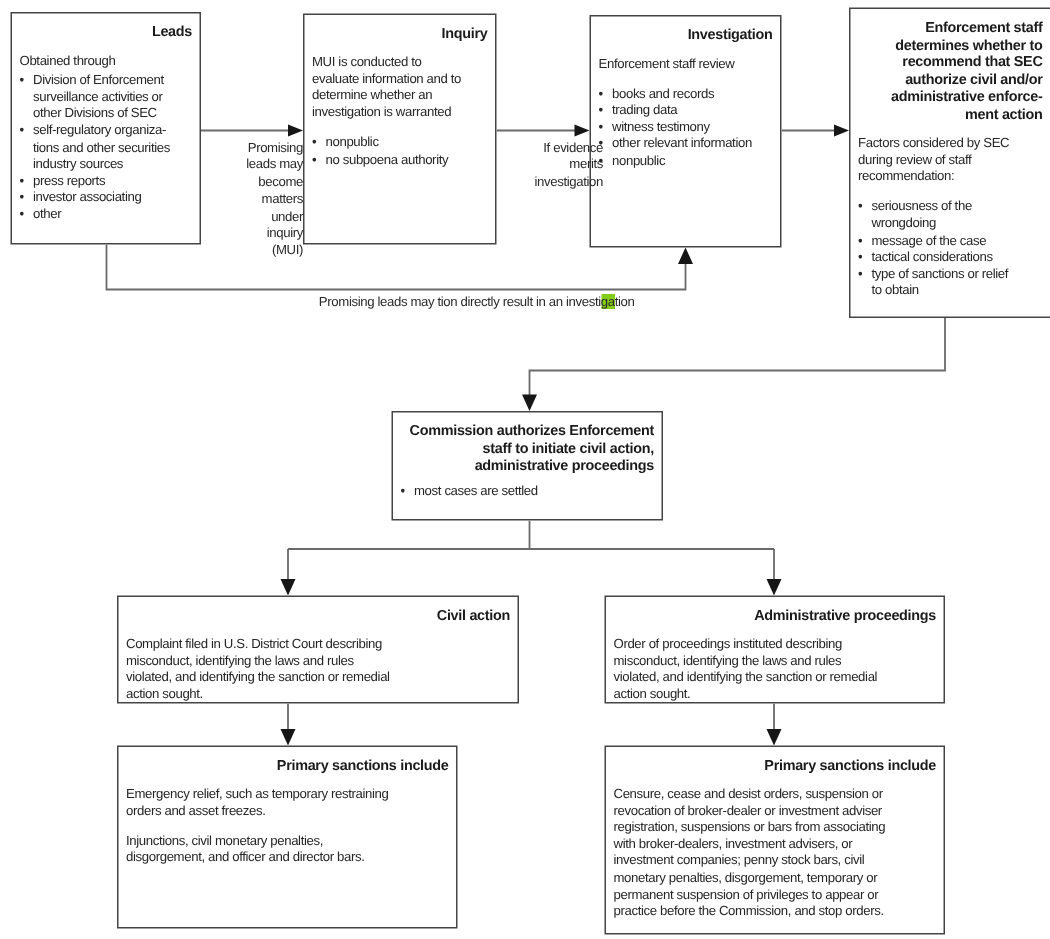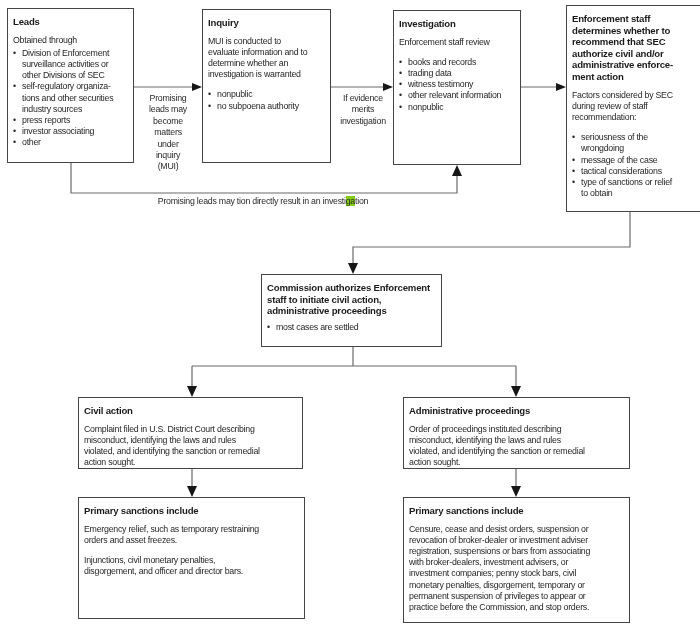--- a/index.html
+++ b/index.html
@@ -8,32 +8,32 @@
     font-family:"Liberation Sans", sans-serif;color:#262626;overflow:hidden;
   }
   .connectors{position:absolute;left:0;top:0;width:700px;height:626px;}
   .connectors line,.connectors polyline{stroke:#6a6a6a;stroke-width:1.2;fill:none;}
   .connectors polygon{fill:#161616;stroke:none;}
   .box{
     position:absolute;box-sizing:border-box;border:1.2px solid #454545;background:#ffffff;
     padding:5px 5px;font-size:8.8px;line-height:11.2px;letter-spacing:-0.25px;color:#262626;
   }
   .box-title{
-    font-weight:700;text-align:left;white-space:pre-line;
+    font-weight:700;text-align:right;white-space:pre-line;
     font-size:9.6px;line-height:11.6px;letter-spacing:-0.2px;margin:2px 0 7px 0;color:#1b1b1b;
   }
   .pre{white-space:pre-line;}
   .bullet-row{display:flex;align-items:flex-start;}
   .dot{flex:0 0 9px;}
   .bullet-text{white-space:pre-line;flex:1 1 auto;}
   .mt2{margin-top:2px;}
   .mt9{margin-top:9px;}
   .edge-label{
     position:absolute;font-size:8.8px;line-height:11.4px;letter-spacing:-0.25px;
-    text-align:center;white-space:pre-line;color:#2a2a2a;
+    text-align:right;white-space:pre-line;color:#2a2a2a;
   }
   .hl{background:#84cc16;}
 </style>
 </head>
 <body>
 
 <div class="canvas">
 
   <svg class="connectors" width="700" height="626" viewBox="0 0 700 626" xmlns="http://www.w3.org/2000/svg">
     <g>
@@ -177,21 +177,21 @@
   <div class="box" style="left:261px;top:274px;width:181px;height:73px;">
     <div class="box-title" style="margin-bottom:5px;">Commission authorizes Enforcement
 staff to initiate civil action,
 administrative proceedings</div>
     <div class="bullet-row">
       <span class="dot">•</span>
       <span class="bullet-text">most cases are settled</span>
     </div>
   </div>
 
-  <div class="box" style="left:78px;top:397px;width:225px;height:72px;">
+  <div class="box" style="left:78px;top:397px;width:268px;height:72px;">
     <div class="box-title">Civil action</div>
     <div class="pre">Complaint filed in U.S. District Court describing
 misconduct, identifying the laws and rules
 violated, and identifying the sanction or remedial
 action sought.</div>
   </div>
 
   <div class="box" style="left:403px;top:397px;width:227px;height:72px;">
     <div class="box-title">Administrative proceedings</div>
     <div class="pre">Order of proceedings instituted describing

